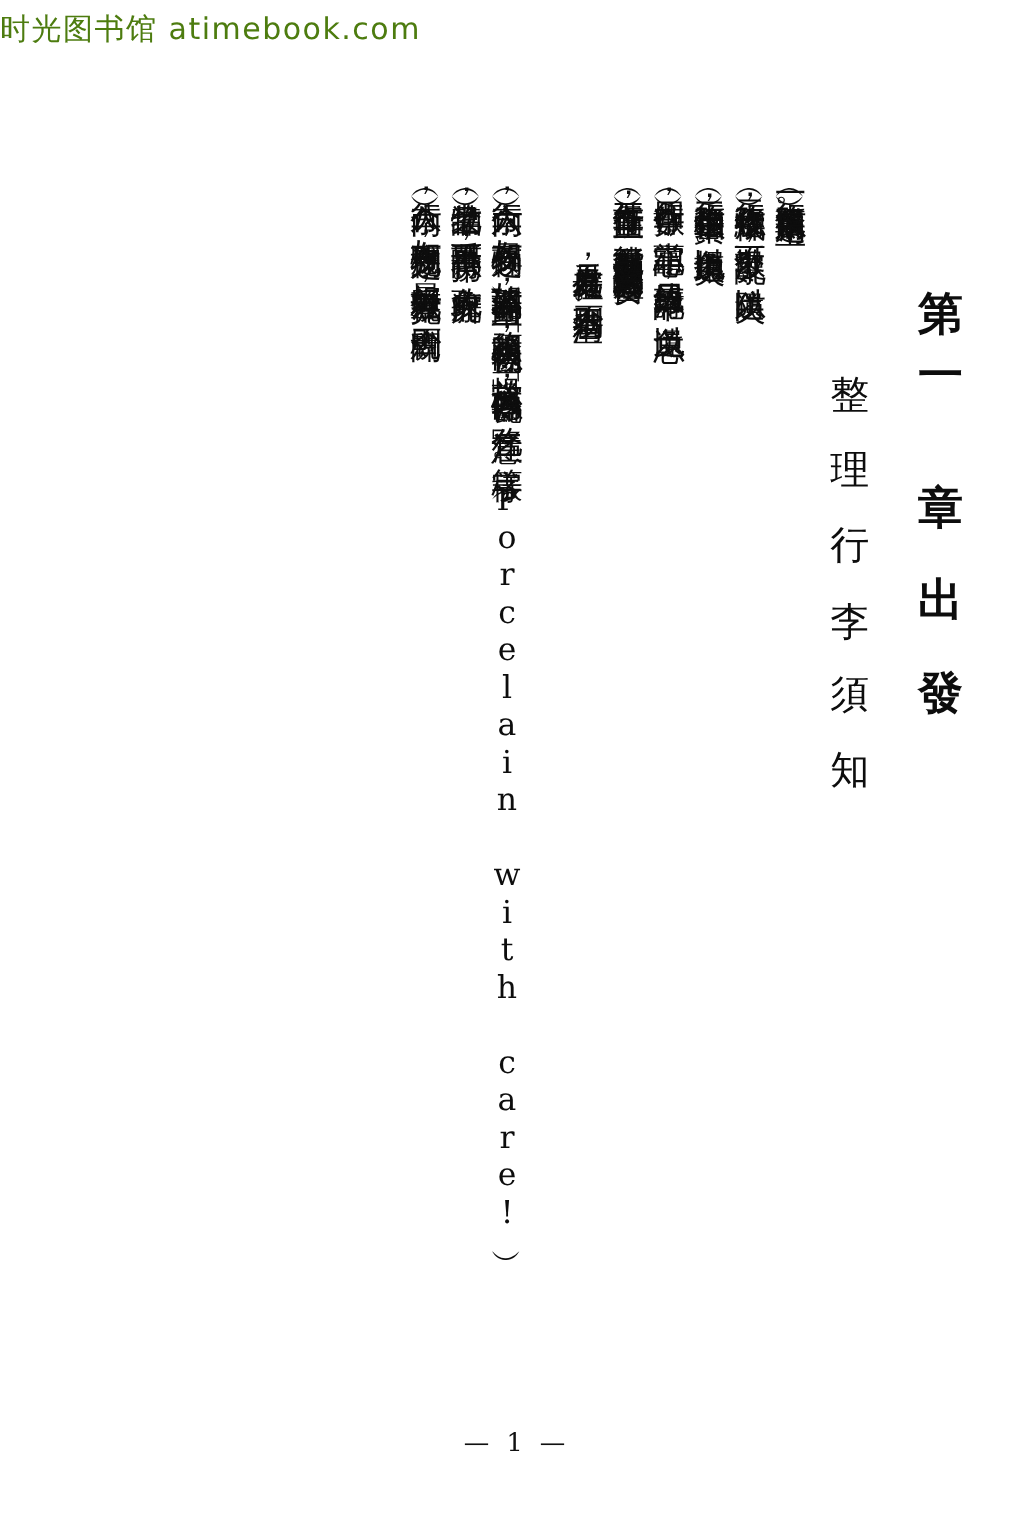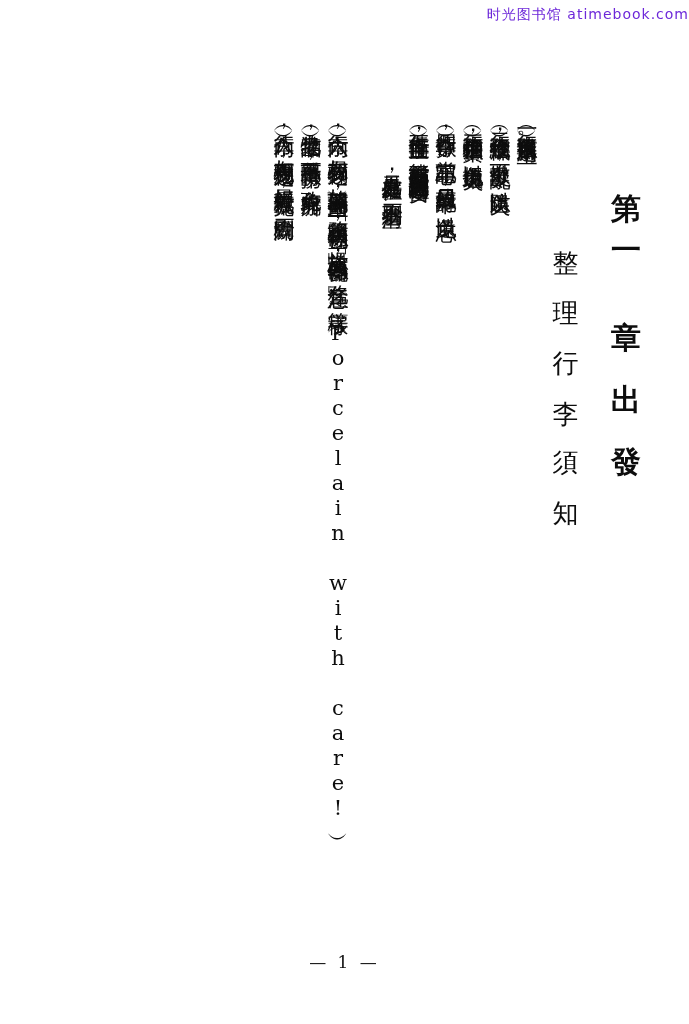--- a/index.html
+++ b/index.html
@@ -15,24 +15,24 @@
     color: #0d0d0d;
     overflow: hidden;
   }
 
   
   .watermark {
     position: absolute;
     top: 6px;
     left: 0;
     width: 100%;
-    text-align: right;
+    text-align: left;
     font-family: "DejaVu Sans", "Liberation Sans", sans-serif;
-    font-size: 14px;
-    color: #6d28d9;
+    font-size: 20px;
+    color: #4d7c0f;
     letter-spacing: 1px;
   }
 
   
   .page {
     position: absolute;
     top: 110px;
     left: 40px;
     right: 40px;
     bottom: 110px;

